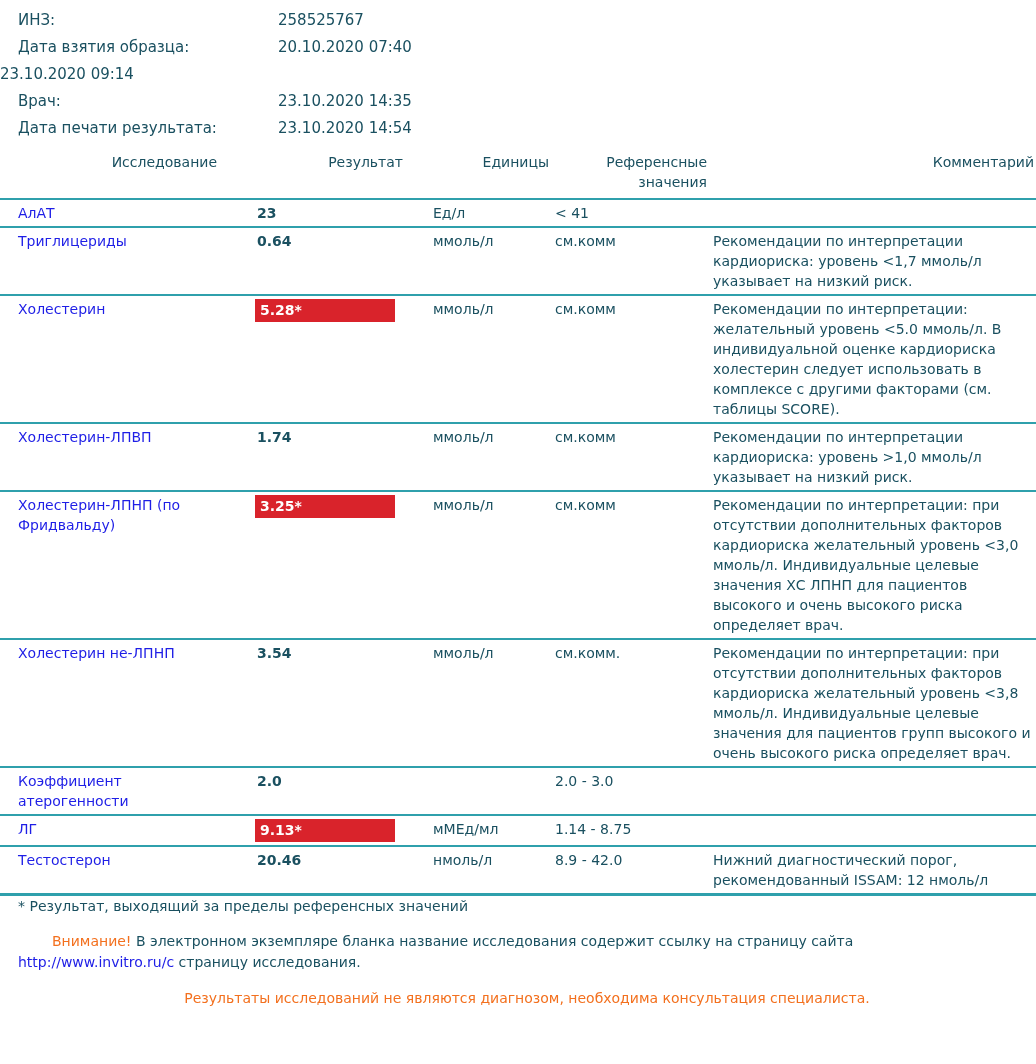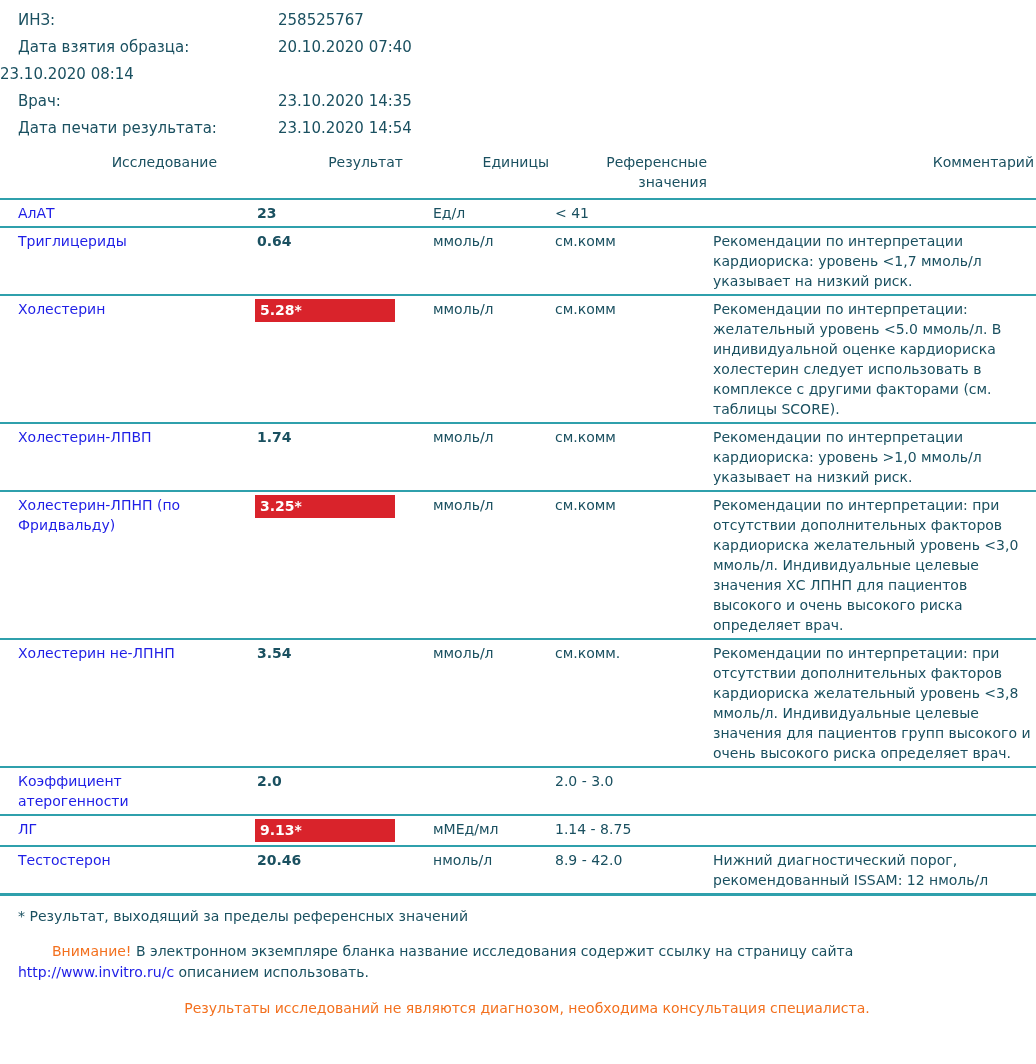--- a/index.html
+++ b/index.html
@@ -58,21 +58,21 @@
   .result{font-weight:bold;}
   .result.flagged{
     display:inline-block;
     background:var(--flag-red);
     color:#ffffff;
     width:140px;
     margin-left:-2px;
     padding:1px 0 2px 5px;
   }
   
-  .footnote{margin-top:10px;padding-left:18px;font-size:14px;line-height:20px;}
+  .footnote{padding-left:18px;font-size:14px;line-height:20px;}
   .warning{margin-top:15px;padding-left:18px;font-size:14px;line-height:21px;max-width:990px;}
   .warning .warn-label{color:var(--orange);margin-left:34px;}
   .warning .link{color:var(--link-blue);cursor:pointer;}
   .disclaimer{margin-top:15px;padding-left:18px;font-size:14px;line-height:20px;color:var(--orange);text-align:center;}
 </style>
 </head>
 <body>
 
 <div class="page">
 
@@ -85,21 +85,21 @@
     <div class="meta-label">ИНЗ:</div>
     <div class="meta-value">258525767</div>
   </div>
 
   <div class="meta-row">
     <div class="meta-label">Дата взятия образца:</div>
     <div class="meta-value">20.10.2020 07:40</div>
   </div>
 
   <div class="meta-row">
-    <div class="meta-value">23.10.2020 08:14</div>
+    <div class="meta-value">23.10.2020 09:14</div>
   </div>
 
   <div class="meta-row">
     <div class="meta-label">Врач:</div>
     <div class="meta-value">23.10.2020 14:35</div>
   </div>
 
   <div class="meta-row">
     <div class="meta-label">Дата печати результата:</div>
     <div class="meta-value">23.10.2020 14:54</div>
@@ -194,17 +194,17 @@
     <td class="c2"><span class="result">20.46</span></td>
     <td>нмоль/л</td>
     <td>8.9 - 42.0</td>
     <td class="c5">Нижний диагностический порог, рекомендованный ISSAM: 12 нмоль/л</td>
   </tr>
 </tbody>
   </table>
 
   <div class="footnote">* Результат, выходящий за пределы референсных значений</div>
 
-  <div class="warning"><span class="warn-label">Внимание!</span><span> В электронном экземпляре бланка название исследования содержит ссылку на страницу сайта</span> <span class="link">http://www.invitro.ru/с</span><span> описанием использовать.</span></div>
+  <div class="warning"><span class="warn-label">Внимание!</span><span> В электронном экземпляре бланка название исследования содержит ссылку на страницу сайта</span> <span class="link">http://www.invitro.ru/с</span><span> страницу исследования.</span></div>
 
   <div class="disclaimer">Результаты исследований не являются диагнозом, необходима консультация специалиста.</div>
 
 </div>
 
 </body></html>

